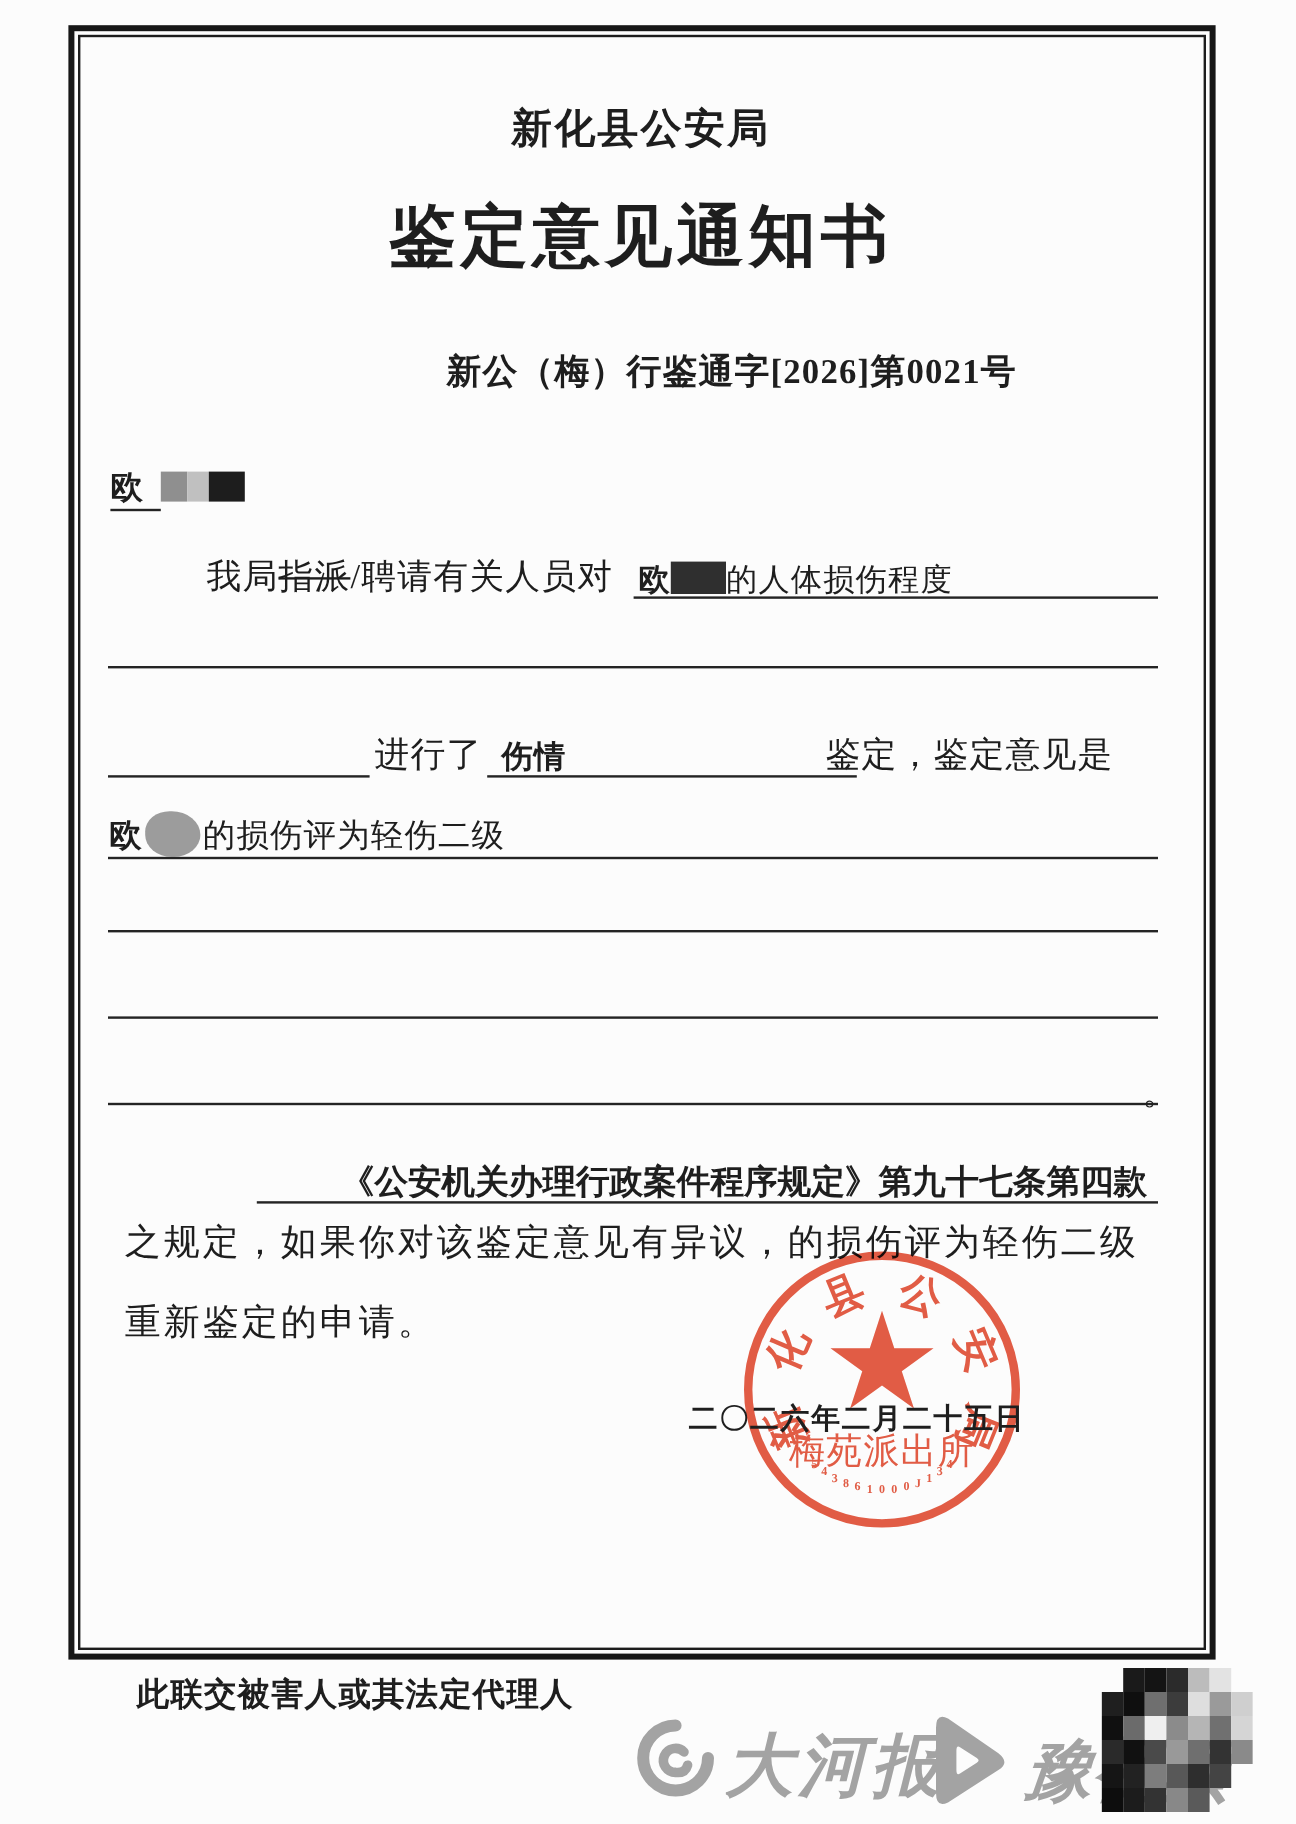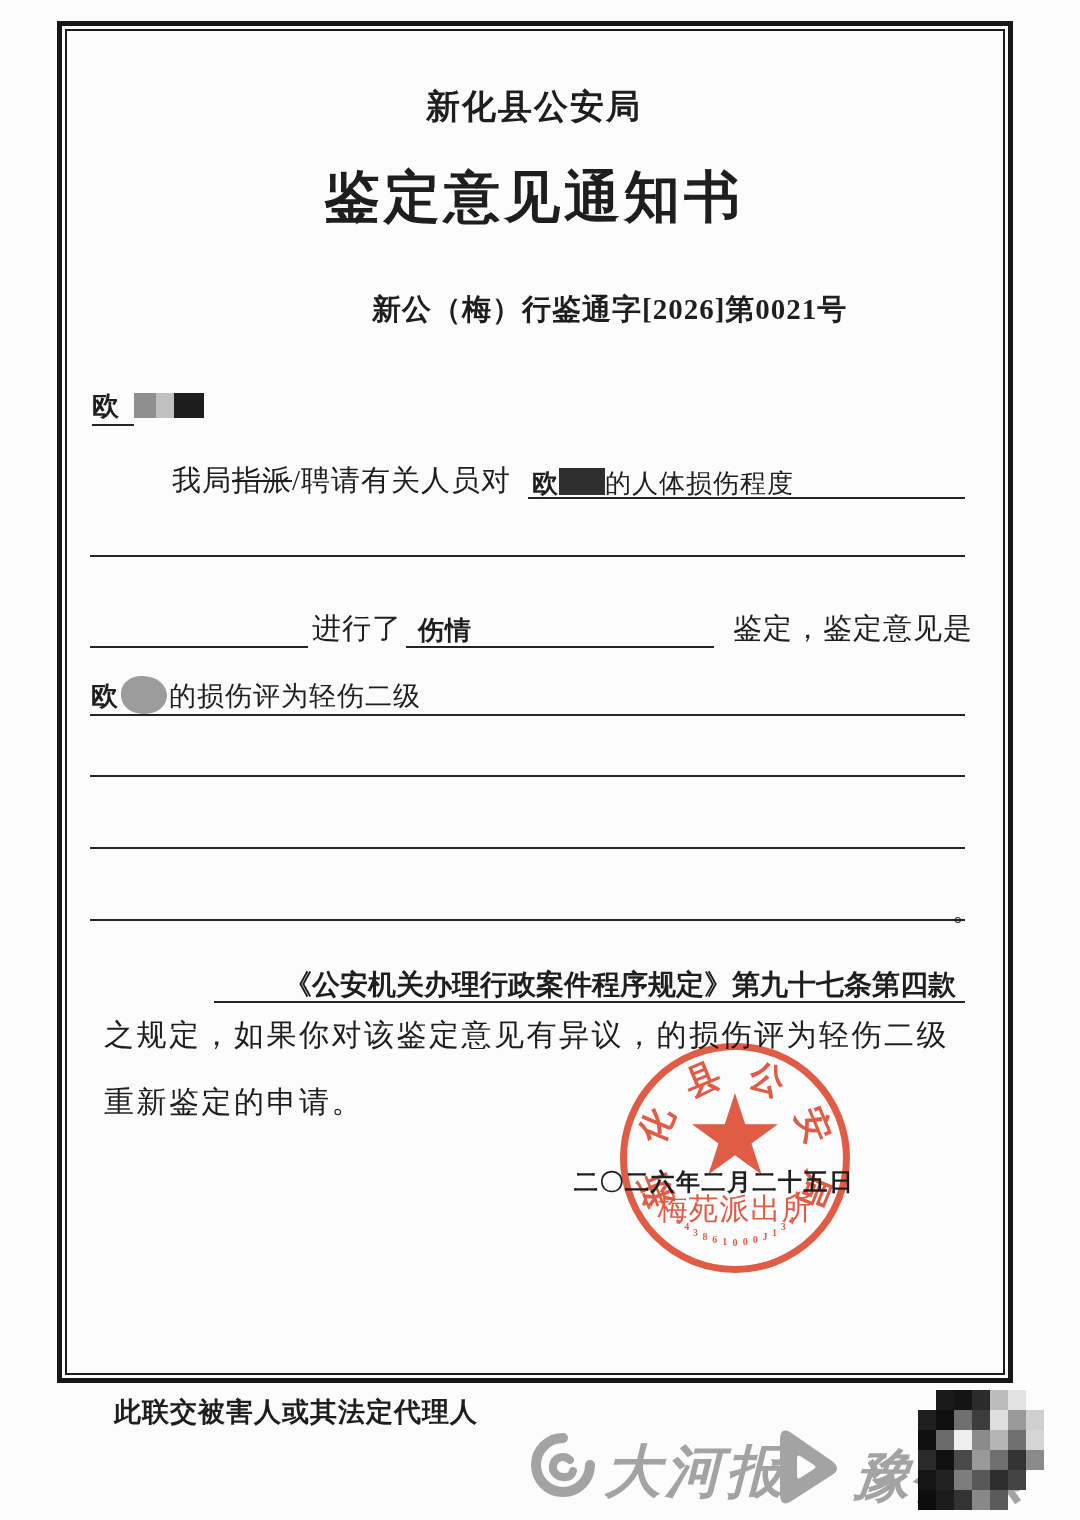--- a/index.html
+++ b/index.html
@@ -78,21 +78,21 @@
     <span style="font-weight:bold;">欧</span><span class="redact-b" style="width:46px;height:27px;background:#2f2f2f;"></span><span>的人体损伤程度</span>
   </div>
   <div class="abs uline" style="left:528px; top:497px; width:437px;"></div>
 
   <div class="abs uline" style="left:90px; top:555px; width:875px;"></div>
 
   <div class="abs uline" style="left:90px; top:646px; width:218px;"></div>
   <div class="abs t" style="left:312px; top:609px;">进行了</div>
   <div class="abs fillt" style="left:418px; top:613px; font-weight:bold;">伤情</div>
   <div class="abs uline" style="left:406px; top:646px; width:308px;"></div>
-  <div class="abs t" style="left:733px; top:609px;">鉴定，鉴定意见是</div>
+  <div class="abs t" style="left:688px; top:609px;">鉴定，鉴定意见是</div>
 
   <div class="abs fillt" style="left:91px; top:676px; font-size:27px;">
     <span style="font-weight:bold;">欧</span><span class="blob"></span><span>的损伤评为轻伤二级</span>
   </div>
   <div class="abs uline" style="left:90px; top:714px; width:875px;"></div>
 
   <div class="abs uline" style="left:90px; top:775px; width:875px;"></div>
   <div class="abs uline" style="left:90px; top:847px; width:875px;"></div>
   <div class="abs uline" style="left:90px; top:919px; width:875px;"></div>
   <div class="abs" style="left:952px; top:892px; font-size:28px;">。</div>

